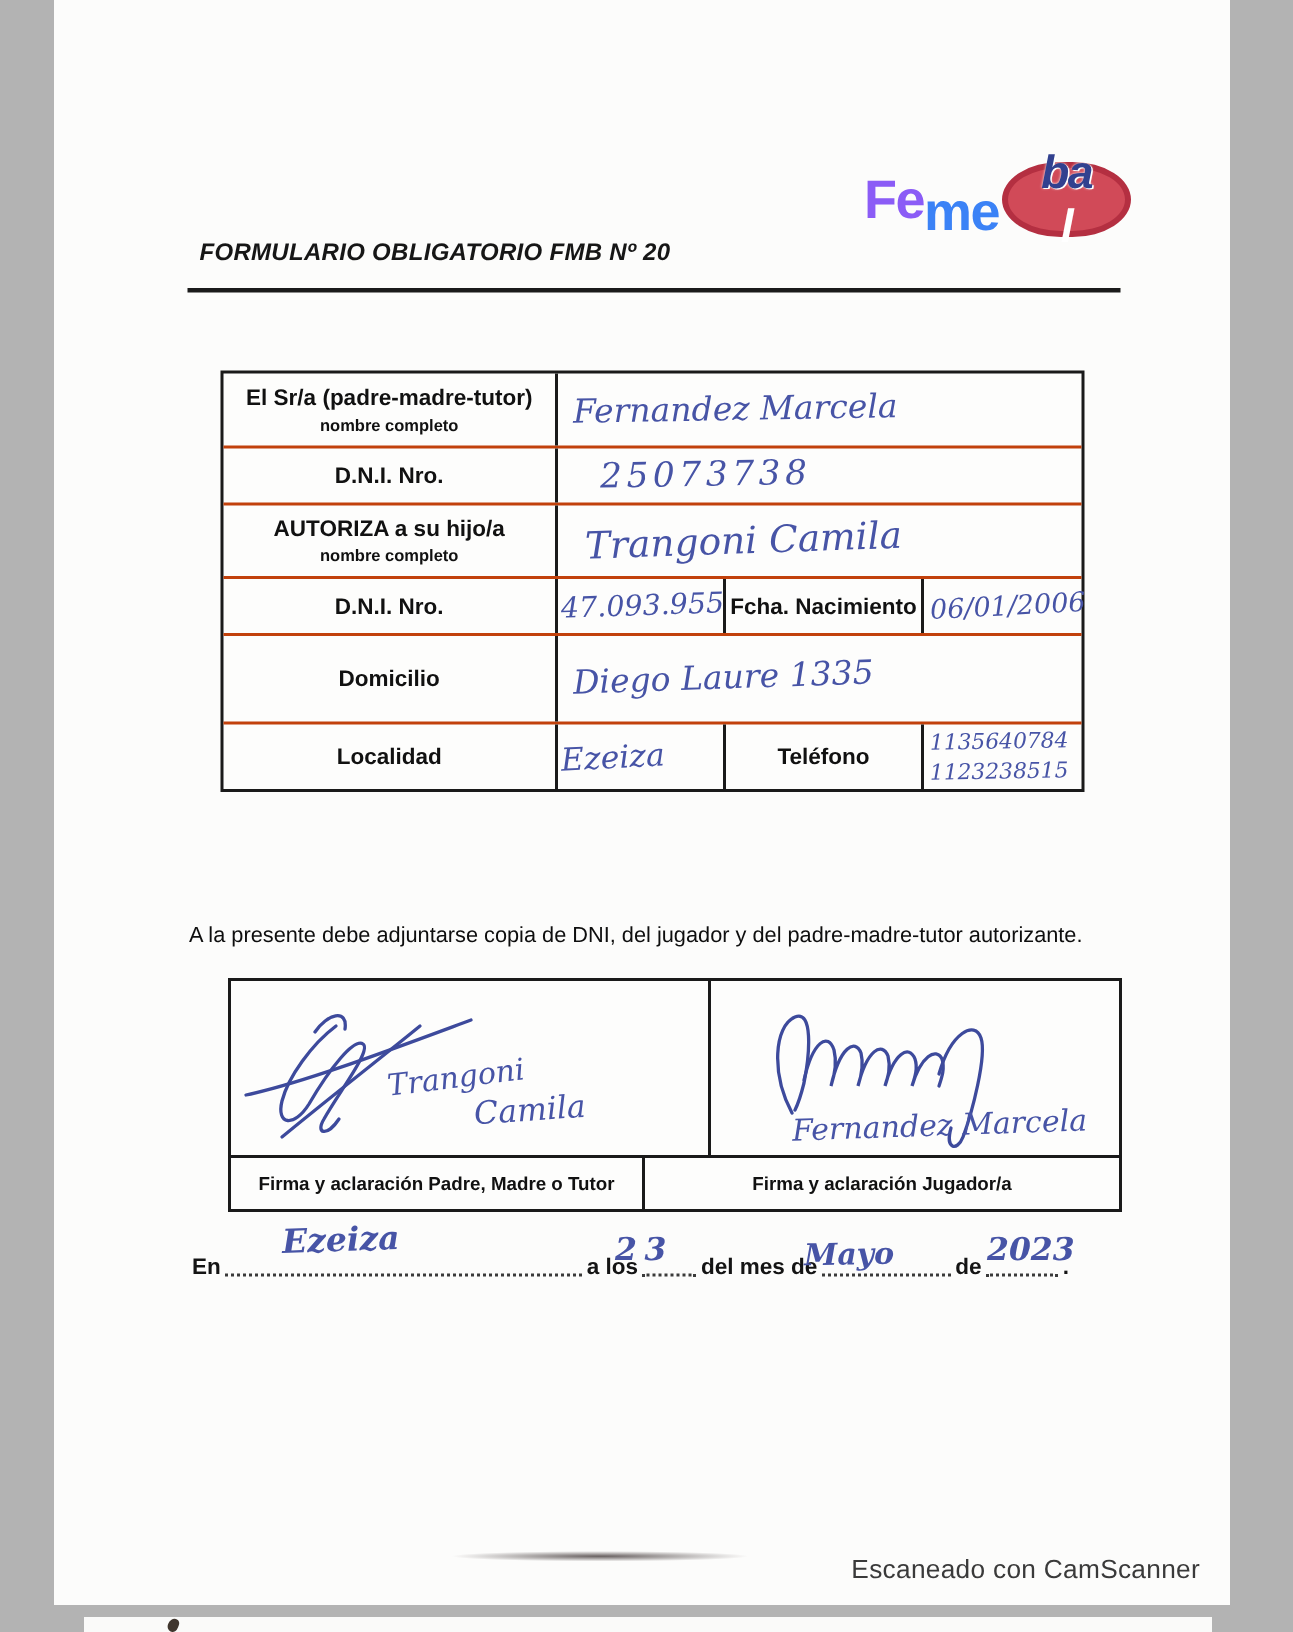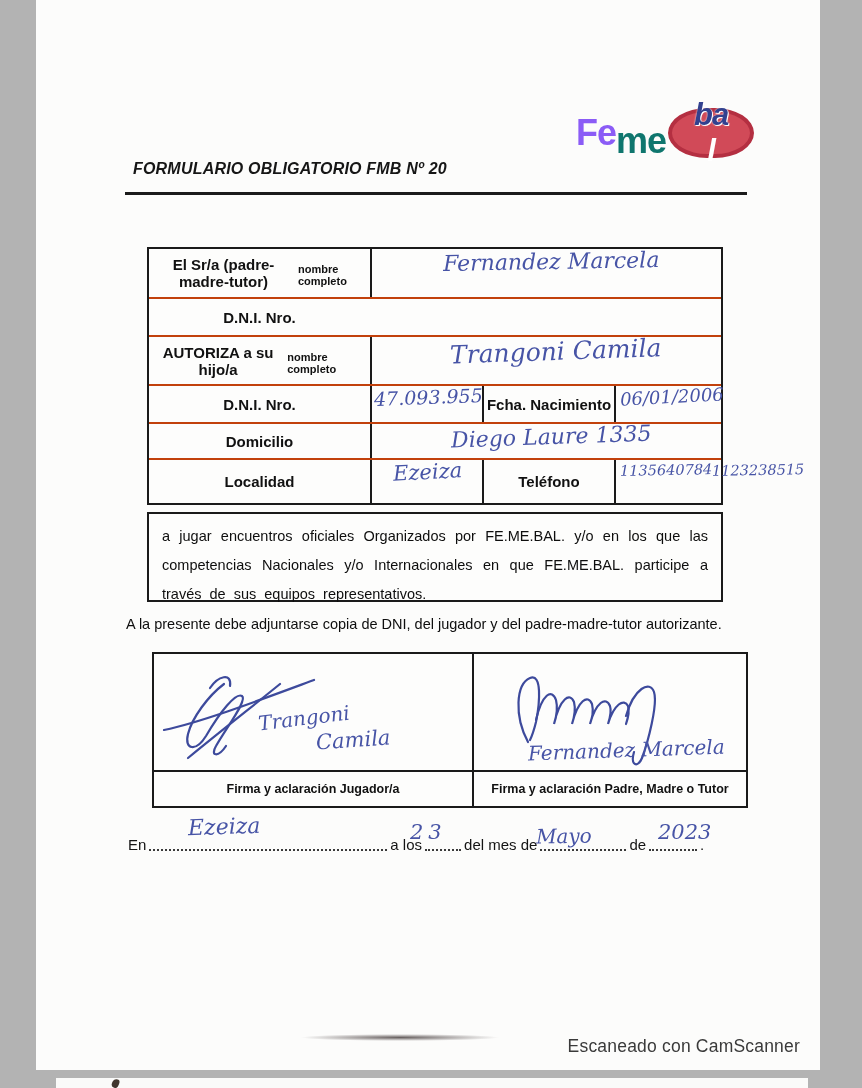--- a/index.html
+++ b/index.html
@@ -3,37 +3,37 @@
 <meta charset="utf-8">
 <style>
   * { margin:0; padding:0; box-sizing:border-box; }
   body { background:#888; font-family:"Liberation Sans", sans-serif; }
   .canvas { position:relative; width:862px; height:1088px; background:#b3b3b3; overflow:hidden; margin:0 auto; }
   .page { position:absolute; left:36px; top:0; width:784px; height:1070px; background:#fcfcfb; }
 
   
   .logo { position:absolute; left:540px; top:104px; display:flex; align-items:center; font-weight:bold; font-size:36px; letter-spacing:-1px; }
   .logo .fe { color:#8b5cf6; }
-  .logo .me { color:#0f766e;margin-top:16px; }
+  .logo .me { color:#3b82f6;margin-top:16px; }
   .logo .ball { display:inline-flex; align-items:center; justify-content:center; width:86px; height:50px; margin-left:2px;
     background:#d14a58; border:4px solid #b42f41; border-radius:50% / 55%; font-size:31px; font-style:italic;flex-direction:column; }
   .logo .ball .ba { color:#32418f; text-shadow:0 0 2px #fff, 1px 1px 0 #fff; }
   .logo .ball .l  { color:#ffffff; }
 
   
   .title { position:absolute; left:97px; top:160px; font-size:16px; font-weight:bold; font-style:italic; color:#161616; letter-spacing:.2px;text-align:right; }
   .rule  { position:absolute; left:89px; top:192px; width:622px; height:3px; background:#1b1b1b; }
   .subtitle { position:absolute; left:0; top:217px; width:784px; text-align:center; font-size:14.5px; font-weight:bold; color:#111;
     text-decoration:underline; text-decoration-thickness:2px; text-underline-offset:3px; }
 
   
   .ftable { position:absolute; left:111px; top:247px; width:576px; border:2px solid #1a1a1a; background:#fdfdfc; }
   .frow { display:flex; border-top:2px solid #c2410c; }
   .frow:first-child { border-top:none; }
-  .fcell { border-left:2px solid #1a1a1a; display:flex; flex-direction:row; align-items:center; justify-content:center; position:relative; }
+  .fcell { border-left:2px solid #1a1a1a; display:flex; flex-direction:column; align-items:center; justify-content:center; position:relative; }
   .fcell:first-child { border-left:none; }
   .lblcol { width:221px; flex:none; }
   .lbl { font-size:15px; font-weight:bold; color:#111; text-align:center; }
   .sublbl { font-size:11px; font-weight:bold; color:#111; margin-top:4px; }
   .valwide { flex:1; align-items:flex-start; padding-left:10px; }
   .val-mid { width:112px; flex:none; align-items:flex-start; padding-left:2px; }
   .lbl-mid { width:132px; flex:none; }
   .val-end { flex:1; align-items:flex-start; padding-left:4px; }
 
   
@@ -57,21 +57,21 @@
   .sigrow { display:flex; height:116px; }
   .siglblrow { display:flex; height:36px; border-top:2px solid #1a1a1a; }
   .sigcell { position:relative; border-left:2px solid #1a1a1a; }
   .sigcell:first-child { border-left:none; }
   .sigc1 { width:318px; flex:none; }
   .sigc2 { flex:1; }
   .siglbl { display:flex; align-items:center; justify-content:center; font-size:12.5px; font-weight:bold; color:#111; }
   .signame { position:absolute; }
 
   
-  .dateline { position:absolute; left:92px; top:836px; width:624px; display:flex; align-items:flex-end; font-size:15px; color:#141414; }
+  .dateline { position:absolute; left:92px; top:836px; width:624px; display:flex; align-items:flex-end; font-size:15px; color:#141414;font-weight:bold; }
   .dateline .w { white-space:pre; }
   .dots { display:inline-block; border-bottom:2.5px dotted #3a3a3a; height:4px; margin:0 3px 2px 3px; }
   .d1 { width:238px; } .d2 { width:36px; } .d3 { width:86px; } .d4 { width:48px; }
   .hw-city { position:absolute; left:60px;  top:-22px; font-size:22px; transform:rotate(-2deg); }
   .hw-day  { position:absolute; left:282px; top:-16px; font-size:21px; letter-spacing:5px; }
   .hw-month{ position:absolute; left:408px; top:-12px; font-size:20px; transform:rotate(-1deg); }
   .hw-year { position:absolute; left:530px; top:-16px; font-size:21px; }
 
   
   .smudge { position:absolute; left:264px; top:1034px; width:200px; height:7px;
@@ -107,20 +107,23 @@
           <div class="sublbl">nombre completo</div>
         </div>
         <div class="fcell valwide">
           <span class="hand hw-r1">Fernandez Marcela</span>
         </div>
       </div>
       <div class="frow" style="height:38px;">
         <div class="fcell lblcol">
           <div class="lbl">D.N.I. Nro.</div>
         </div>
+        <div class="fcell valwide">
+          <span class="hand hw-r2">25073738</span>
+        </div>
       </div>
       <div class="frow" style="height:49px;">
         <div class="fcell lblcol">
           <div class="lbl">AUTORIZA a su hijo/a</div>
           <div class="sublbl">nombre completo</div>
         </div>
         <div class="fcell valwide">
           <span class="hand hw-r3">Trangoni Camila</span>
         </div>
       </div>
@@ -131,21 +134,21 @@
         <div class="fcell val-mid">
           <span class="hand hw-r4">47.093.955</span>
         </div>
         <div class="fcell lbl-mid">
           <div class="lbl">Fcha. Nacimiento</div>
         </div>
         <div class="fcell val-end">
           <span class="hand hw-date">06/01/2006</span>
         </div>
       </div>
-      <div class="frow" style="height:36px;">
+      <div class="frow" style="height:59px;">
         <div class="fcell lblcol">
           <div class="lbl">Domicilio</div>
         </div>
         <div class="fcell valwide">
           <span class="hand hw-r5">Diego Laure 1335</span>
         </div>
       </div>
       <div class="frow" style="height:45px;">
         <div class="fcell lblcol">
           <div class="lbl">Localidad</div>
@@ -156,21 +159,20 @@
         <div class="fcell lbl-mid">
           <div class="lbl">Teléfono</div>
         </div>
         <div class="fcell val-end">
           <span class="hand hw-phone">1135640784</span>
           <span class="hand hw-phone">1123238515</span>
         </div>
       </div>
     </div>
 
-    <div class="parabox">a jugar encuentros oficiales Organizados por FE.ME.BAL. y/o en los que las competencias Nacionales y/o Internacionales en que FE.ME.BAL. participe a través de sus equipos representativos.</div>
 
     <div class="note">A la presente debe adjuntarse copia de DNI, del jugador y del padre-madre-tutor autorizante.</div>
 
     <div class="sigtable">
       <div class="sigrow">
         <div class="sigcell sigc1">
           <svg class="sig" style="left:6px; top:10px;" width="190" height="100" viewBox="0 0 190 100">
             <g fill="none" stroke="#3d4a9c" stroke-width="2.2" stroke-linecap="round">
               <path d="M64,20 C48,32 32,54 28,70 C24,86 36,88 46,72 C60,48 76,28 82,32 C88,36 66,64 56,82 C50,92 58,94 66,82"></path>
               <path d="M4,66 C42,58 100,36 154,16"></path>
@@ -186,22 +188,22 @@
             <g fill="none" stroke="#3d4a9c" stroke-width="2.2" stroke-linecap="round">
               <path d="M26,84 C12,58 14,26 28,20 C40,15 38,44 34,64 C32,72 30,78 28,82"></path>
               <path d="M34,62 C40,36 50,30 54,42 C56,50 54,60 52,66 C58,40 68,34 72,44 C74,52 72,60 70,66 C76,42 86,36 90,46 C92,54 90,60 88,66 C94,44 104,38 108,48 C110,54 108,60 106,66 C112,46 122,40 126,48 C128,54 126,60 124,66"></path>
               <path d="M124,58 C132,30 148,22 152,34 C156,46 146,84 140,100 C136,110 128,108 132,94"></path>
             </g>
           </svg>
           <span class="hand signame" style="left:54px; top:84px; font-size:20px; transform:rotate(-2deg);">Fernandez Marcela</span>
         </div>
       </div>
       <div class="siglblrow">
+        <div class="sigcell sigc2 siglbl">Firma y aclaración Padre, Madre o Tutor</div>
         <div class="sigcell sigc1 siglbl">Firma y aclaración Jugador/a</div>
-        <div class="sigcell sigc2 siglbl">Firma y aclaración Padre, Madre o Tutor</div>
       </div>
     </div>
 
     <div class="dateline">
       <span class="w">En</span>
       <span class="dots d1"></span>
       <span class="w">a los</span>
       <span class="dots d2"></span>
       <span class="w">del mes de</span>
       <span class="dots d3"></span>

